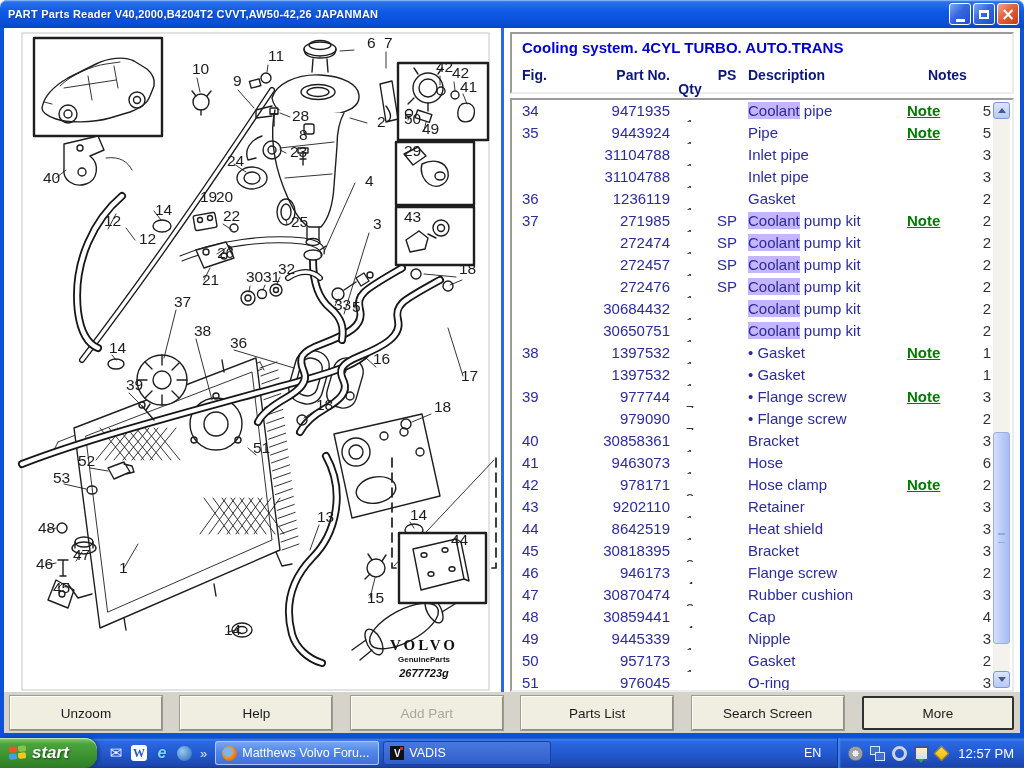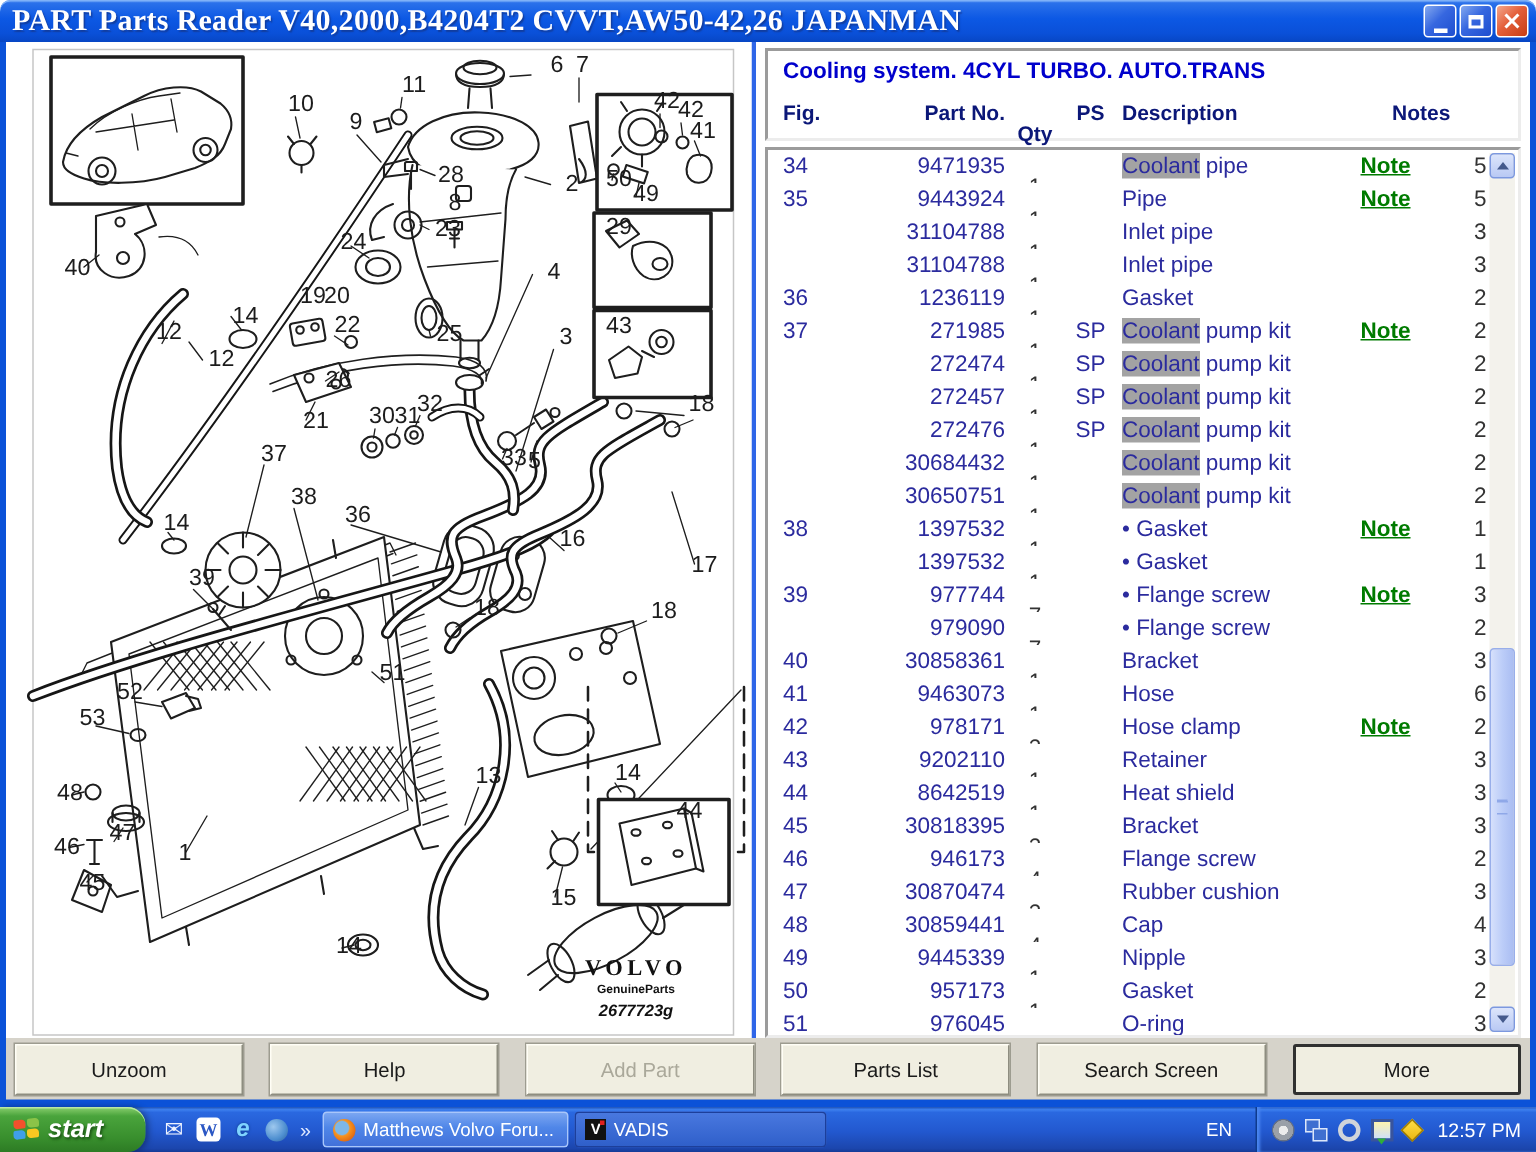--- a/index.html
+++ b/index.html
@@ -1,22 +1,22 @@
 <!DOCTYPE html>
 <html><head>
 <meta charset="utf-8">
 <style>
   html,body{margin:0;padding:0;background:#000;}
   .screen{position:relative;width:1024px;height:768px;overflow:hidden;font-family:"Liberation Sans",sans-serif;background:#fff;}
   
   .titlebar{position:absolute;left:0;top:0;width:1024px;height:28px;
     background:linear-gradient(180deg,#5a96f5 0%,#2a70ea 8%,#0c58e4 45%,#0a50d8 80%,#0746c4 100%);
     border-radius:7px 7px 0 0;box-shadow:inset 0 1px 0 #7fb1f8;display:flex;align-items:center;}
-  .title{color:#fff;font-weight:bold;font-size:20px;padding-left:8px;letter-spacing:.2px;
-    text-shadow:1px 1px 1px #123d9e;white-space:nowrap;font-family:Liberation Serif, serif;}
+  .title{color:#fff;font-weight:bold;font-size:11px;padding-left:8px;letter-spacing:.2px;
+    text-shadow:1px 1px 1px #123d9e;white-space:nowrap;}
   .winbtns{position:absolute;right:5px;top:3px;display:flex;gap:2px;}
   .wbtn{width:22px;height:22px;border:1px solid #fff;border-radius:3px;display:flex;align-items:center;justify-content:center;box-sizing:border-box;}
   .wbtn.min,.wbtn.max{background:linear-gradient(135deg,#84a9ef 0%,#3667e0 45%,#1e4ecf 100%);}
   .wbtn.close{background:linear-gradient(135deg,#f3a78c 0%,#e4603b 45%,#c63c14 100%);}
   .minglyph{width:9px;height:3px;background:#fff;margin-top:12px;}
   .maxglyph{width:10px;height:9px;border:2px solid #fff;border-top-width:3px;box-sizing:border-box;background:transparent;}
   .closeglyph{color:#fff;font-weight:bold;font-size:17px;line-height:17px;font-family:"DejaVu Sans",sans-serif;}
   
   .main{position:absolute;left:0;top:28px;width:1024px;height:664px;box-sizing:border-box;
     border-left:4px solid #0b52d8;border-right:4px solid #0b52d8;background:#fff;display:flex;}
@@ -32,21 +32,21 @@
   .trow{display:flex;height:22px;line-height:22px;font-size:15px;color:#2b2b9e;}
   .c{flex:none;box-sizing:border-box;white-space:nowrap;overflow:hidden;}
   .c.fig{width:46px;padding-left:10px;}
   .c.part{width:112px;text-align:right;}
   .c.qty{width:40px;text-align:center;color:#333;margin-top:14px;}
   .c.ps{width:34px;text-align:center;}
   .c.desc{flex:1 1 auto;padding-left:4px;}
   .c.note{width:62px;padding-left:2px;}
   .c.num{width:24px;text-align:right;color:#333;}
   .phead .c.qty,.phead .c.num{color:#0b1778;}
-  .hl{background:#a3a3a3;}
+  .hl{background:#c4b5fd;}
   .notelink{color:#007b00;font-weight:bold;text-decoration:underline;cursor:pointer;}
   
   .scrollbar{position:absolute;right:2px;top:2px;bottom:2px;width:17px;background:#f3f2ec;}
   .sb-arrow{position:absolute;left:0;width:17px;height:17px;border-radius:3px;border:1px solid #7c98df;box-sizing:border-box;
     background:linear-gradient(180deg,#dce5fb,#b9c9f4);display:flex;align-items:center;justify-content:center;}
   .sb-arrow.up{top:0;} .sb-arrow.down{bottom:0;}
   .tri{width:0;height:0;border-left:4px solid transparent;border-right:4px solid transparent;}
   .tri.up{border-bottom:5px solid #44598c;}
   .tri.down{border-top:5px solid #44598c;}
   .sb-thumb{position:absolute;left:0;top:330px;width:17px;height:212px;border-radius:3px;border:1px solid #98aeea;box-sizing:border-box;

